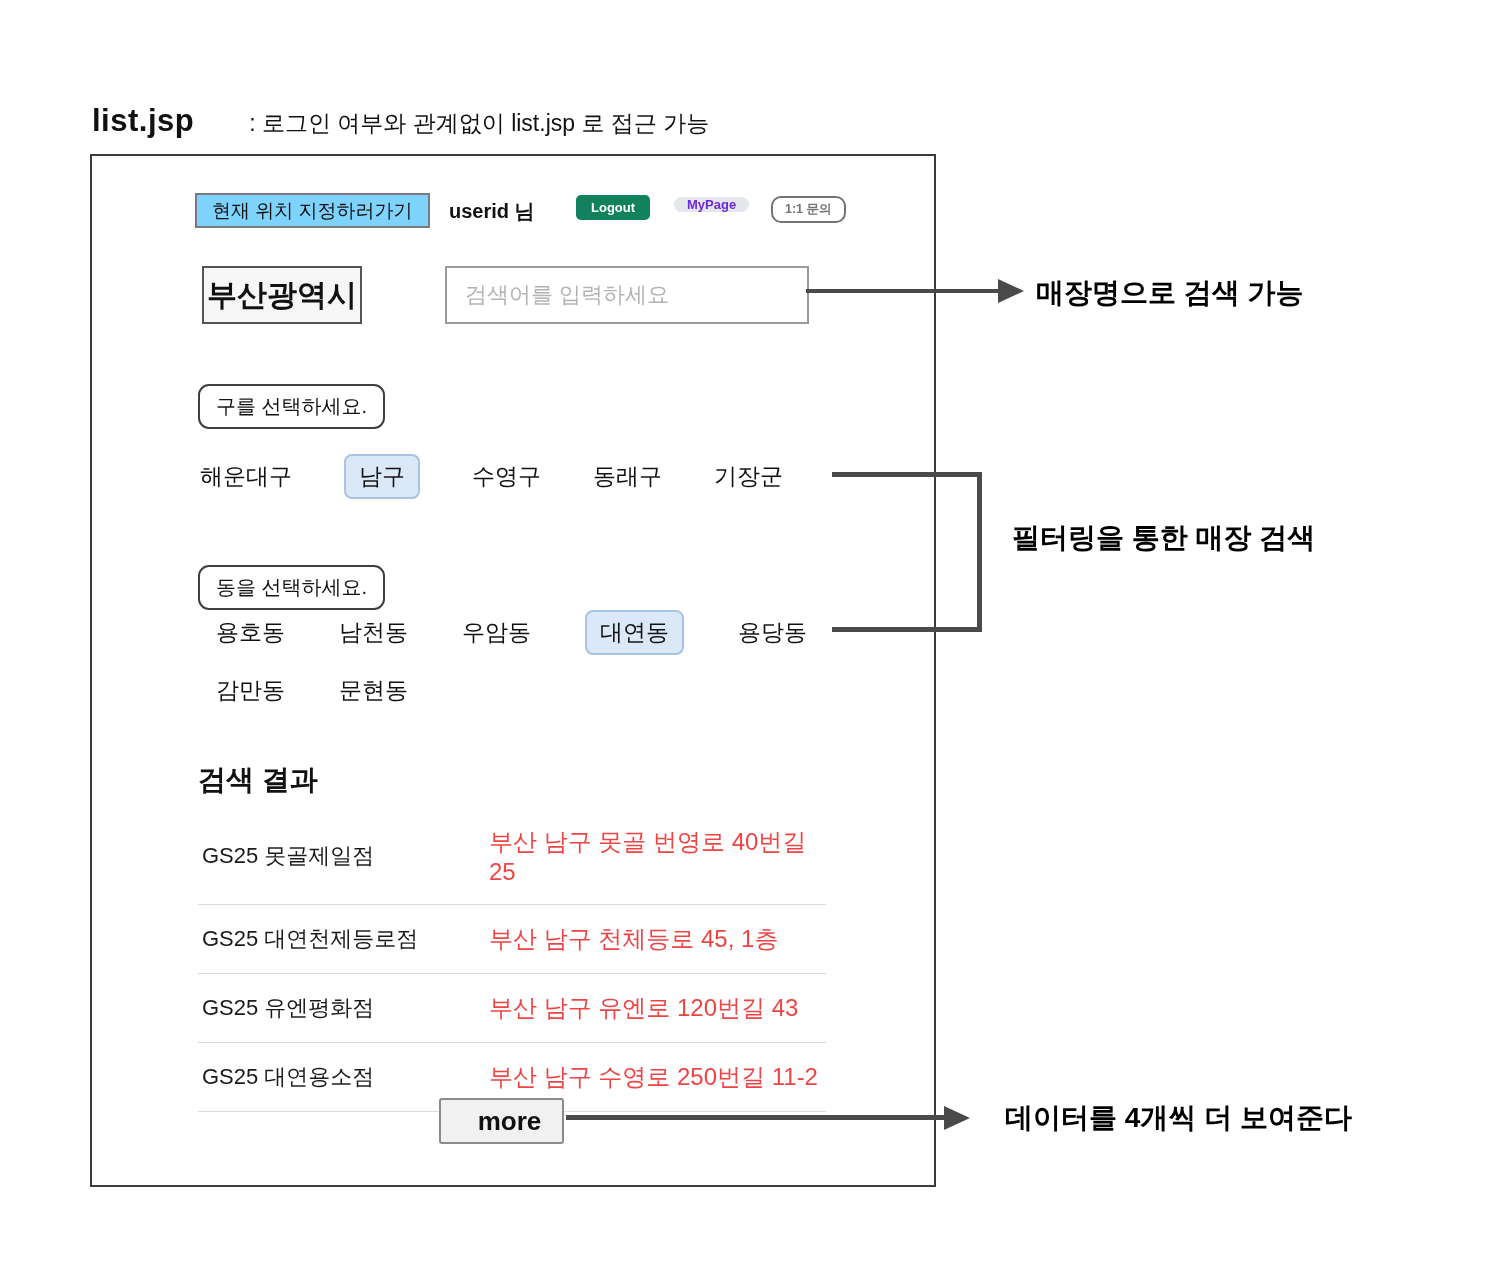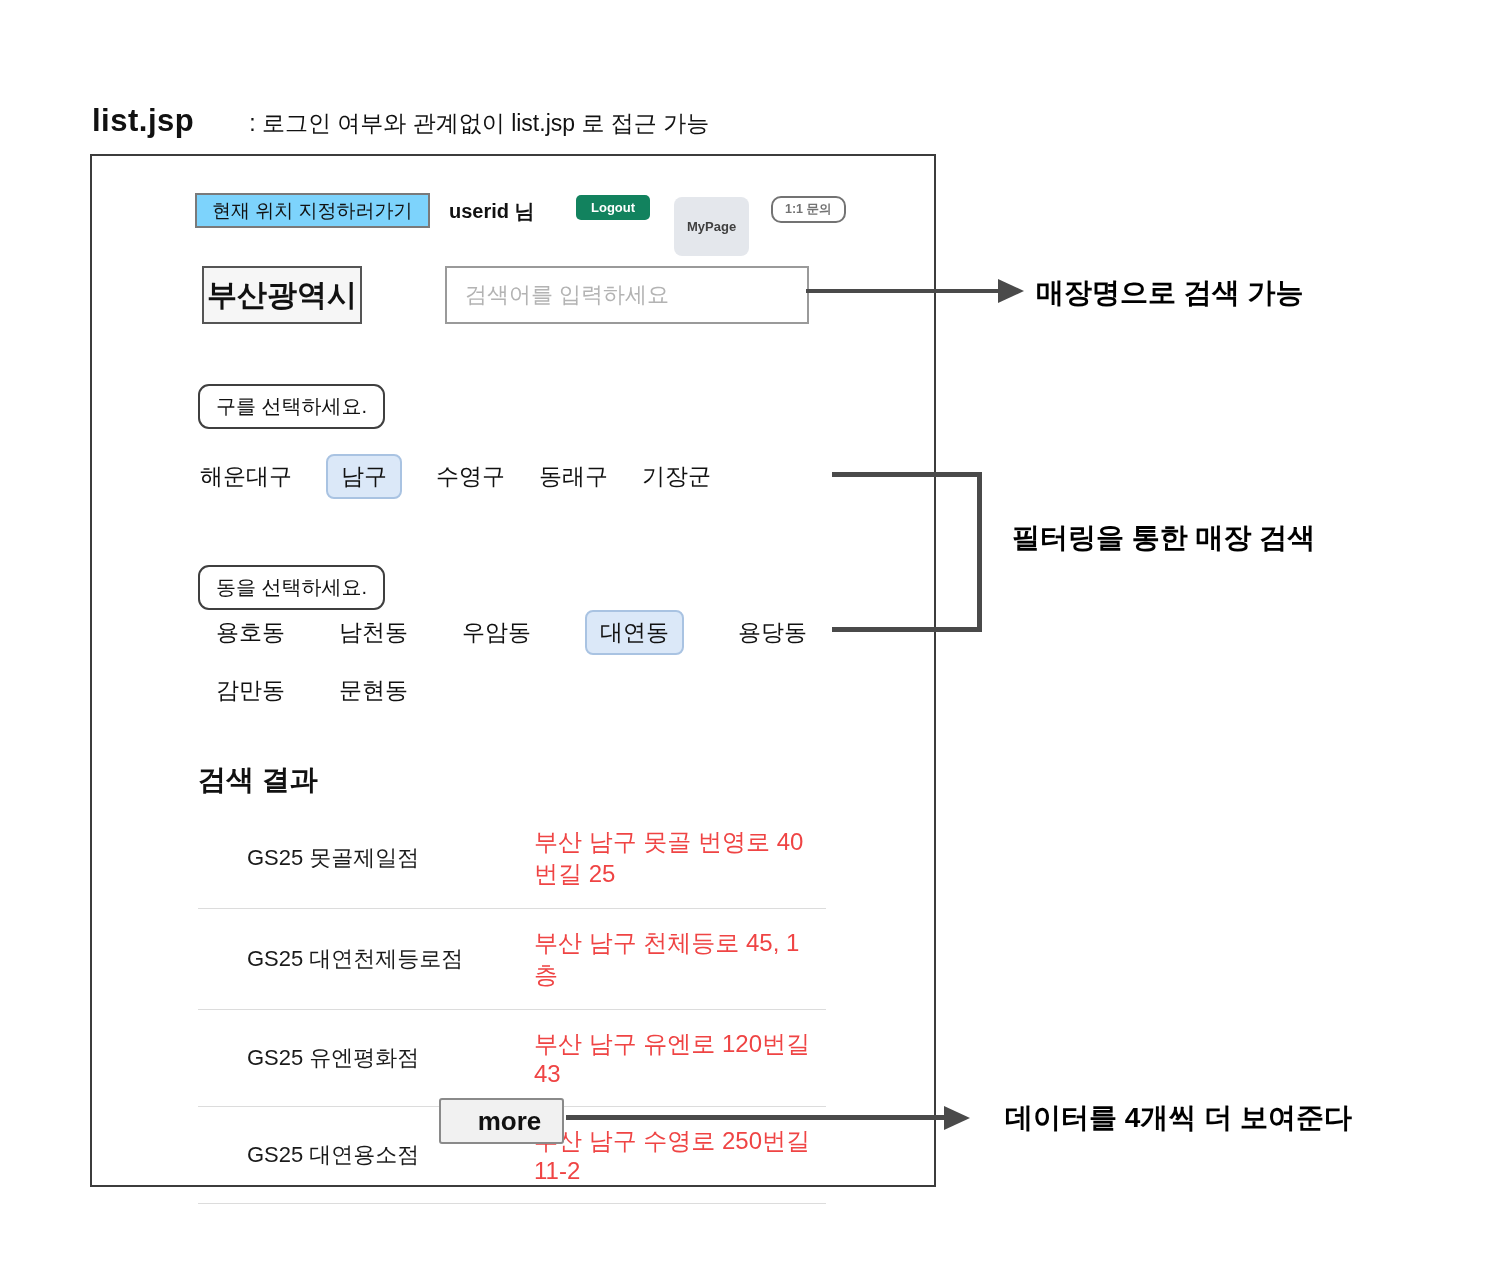--- a/index.html
+++ b/index.html
@@ -49,22 +49,22 @@
   }
   .btn-logout {
     position: absolute; left: 484px; top: 39px;
     padding: 5px 15px;
     background: #12825e; color: #fff;
     border: none; border-radius: 5px;
     font-size: 13px; font-weight: 700; cursor: pointer;
   }
   .btn-mypage {
     position: absolute; left: 582px; top: 41px;
-    padding: 22px 13px;
-    background: #e4e7ec; color: #404040;
+    padding: 0 13px;
+    background: #e4e7ec; color: #6d28d9;
     border: none; border-radius: 8px;
     font-size: 13px; font-weight: 700; cursor: pointer;
   }
   .btn-inquiry {
     position: absolute; left: 679px; top: 40px;
     padding: 3px 12px;
     background: #fff; color: #737373;
     border: 2px solid #737373; border-radius: 10px;
     font-size: 12.5px; font-weight: 700; cursor: pointer;
   }
@@ -97,21 +97,21 @@
   }
   .prompt-gu   { left: 106px; top: 228px; }
   .prompt-dong { left: 106px; top: 392px; margin-top: 17px; }
 
   
   .chip-row {
     position: absolute;
     display: flex; align-items: center;
     height: 44px;
   }
-  .row-gu    { left: 108px; top: 298px; gap: 34px; }
+  .row-gu    { left: 108px; top: 298px; gap: 52px; }
   .row-dong1 { left: 124px; top: 454px; gap: 54px; }
   .row-dong2 { left: 124px; top: 512px; gap: 54px; }
   .chip {
     font-size: 23px; color: #111; cursor: pointer; white-space: nowrap;
   }
   .chip.selected {
     background: #dbe8f8;
     border: 2px solid #a9c3e2;
     border-radius: 8px;
     padding: 5px 13px;
@@ -125,21 +125,21 @@
   .results-list {
     position: absolute; left: 106px; top: 652px;
     width: 628px;
   }
   .result-row {
     display: flex; align-items: center;
     padding: 18px 4px;
     border-bottom: 1px solid #dcdcdc;
     cursor: pointer;
   }
-  .store-name { width: 287px; font-size: 22px; color: #1a1a1a; margin-left: 45px; }
+  .store-name { width: 287px; font-size: 22px; color: #1a1a1a; }
   .store-address { flex: 1; font-size: 24px; color: #ef4444; }
 
   .more-btn {
     position: absolute; left: 347px; top: 942px;
     width: 125px; height: 46px;
     background: #f1f1f1; border: 2px solid #8a8a8a; border-radius: 3px;
     font-size: 26px; font-weight: 700; color: #111;
     display: flex; align-items: center; justify-content: center;
     cursor: pointer;
     font-family: "Liberation Sans", "DejaVu Sans", sans-serif;

